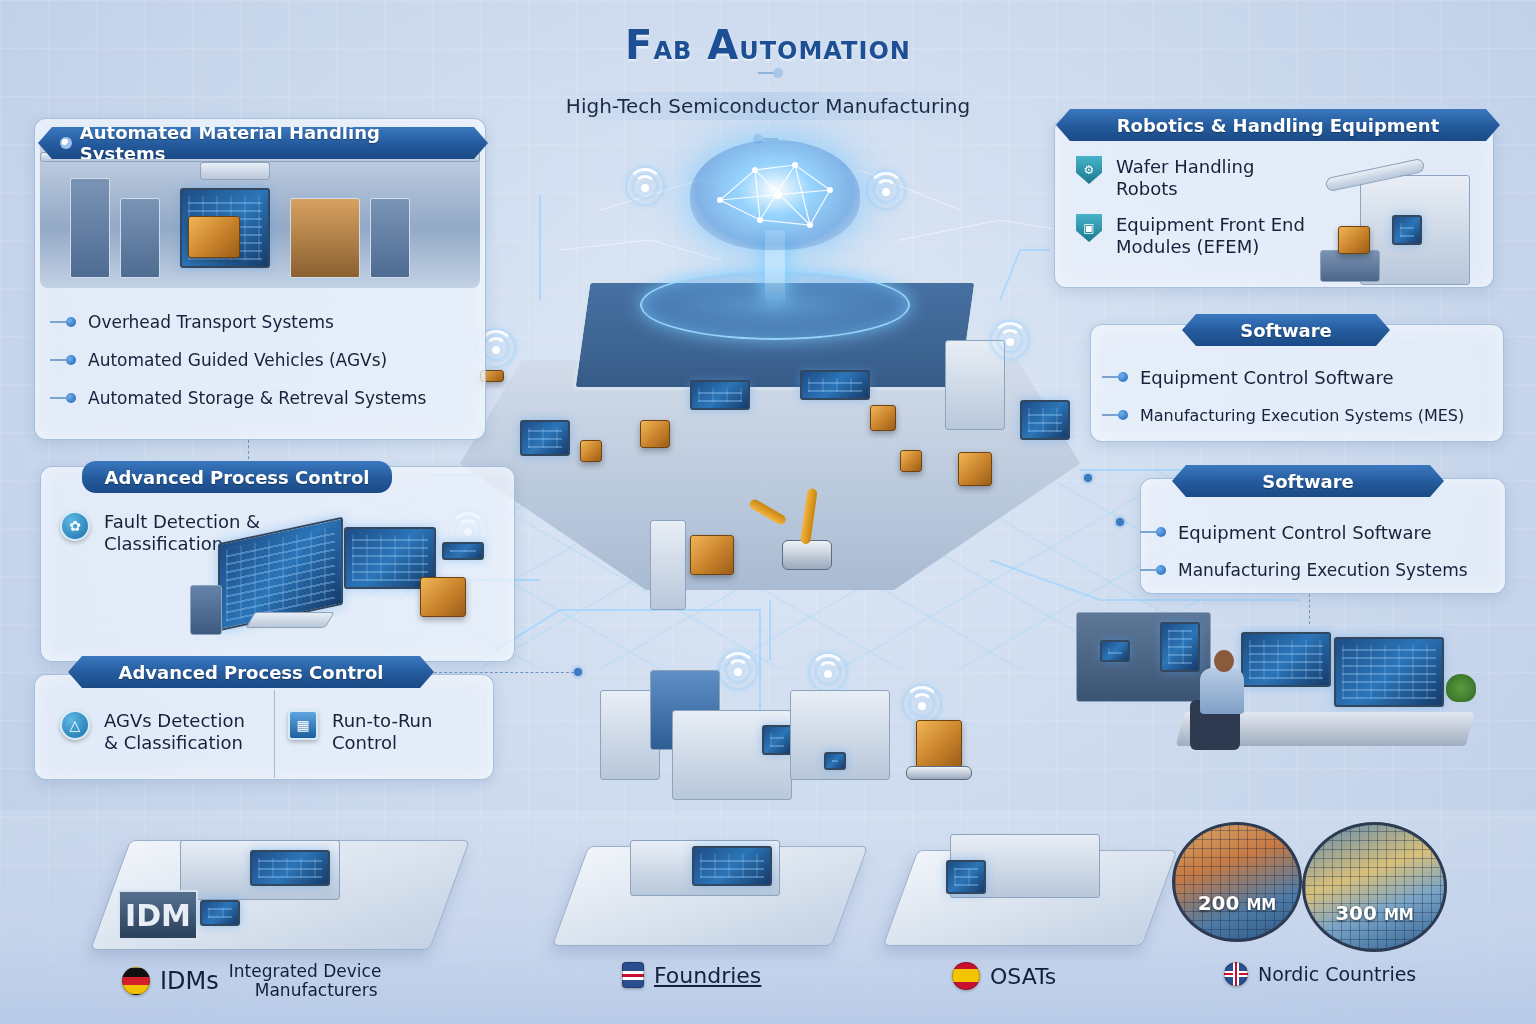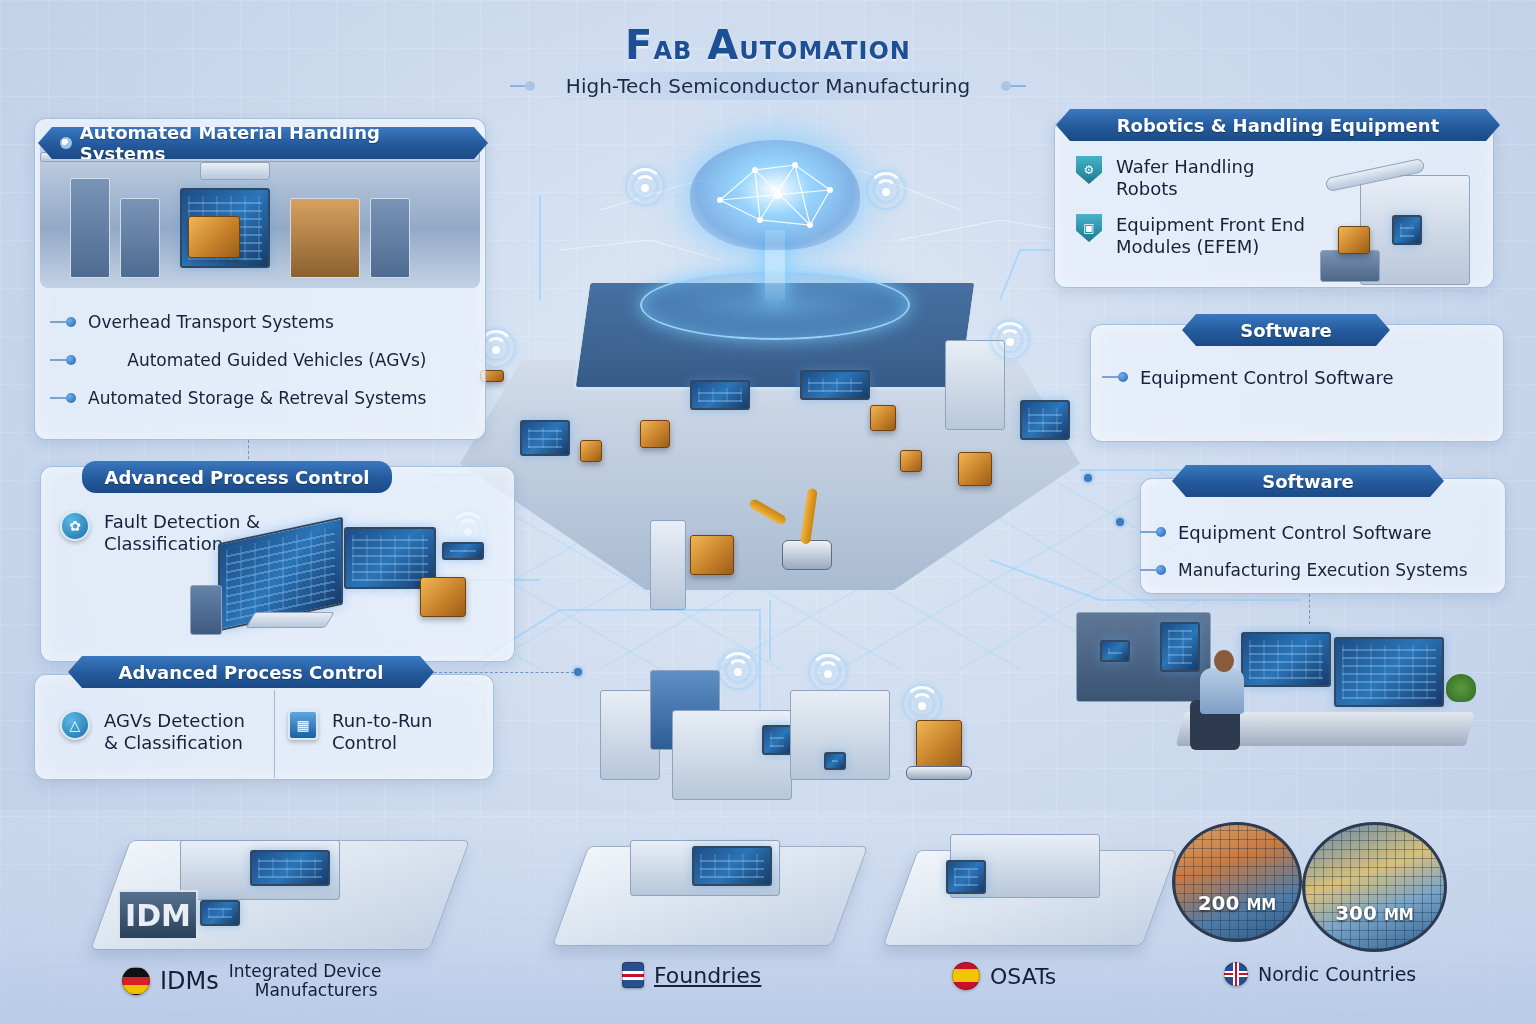--- a/index.html
+++ b/index.html
@@ -26,21 +26,21 @@
   .title {
     position: absolute; left: 0; right: 0; top: 22px; text-align: center;
     font-family: "DejaVu Sans", sans-serif;
     font-weight: bold; font-size: 40px; letter-spacing: 1px;
     color: #1d4f94;
     text-shadow: 0 2px 2px rgba(255,255,255,0.6);
   }
   .title .sc { font-size: 24px; }
   .subtitle-wrap {
     position: absolute; left: 0; right: 0; top: 72px;
-    display: flex; justify-content: center; align-items: center; gap: 18px;
+    display: flex; justify-content: center; align-items: center; gap: 18px; flex-direction: column;
   }
   .subtitle-line { width: 20px; height: 2px; background: #8fb2d9; position: relative; }
   .subtitle-line::after {
     content: ""; position: absolute; top: -4px; width: 10px; height: 10px; border-radius: 50%;
     background: #a8c6e6;
   }
   .subtitle-line.l::after { right: -5px; }
   .subtitle-line.r::after { left: -5px; }
   .subtitle {
     font-size: 20px; color: #1c2a44;
@@ -397,21 +397,21 @@
 </div>
 <div class="badge" style="left:38px;top:109px;width:450px;margin-top:18px;">
   <span class="badge-dot"></span>
   <span>Automated Material Handling Systems</span>
 </div>
 <ul class="bullet-list" style="left:66px;top:303px;">
   <li style="height:38px;">
       <span class="dot"></span>
       <span>Overhead Transport Systems</span>
     </li>
-  <li style="height:38px;justify-content:space-between;">
+  <li style="height:38px;">
       <span class="dot"></span>
       <span>Automated Guided Vehicles (AGVs)</span>
     </li>
   <li style="height:38px;">
       <span class="dot"></span>
       <span>Automated Storage &amp; Retreval Systems</span>
     </li>
 </ul>
 <div class="connector dash-v" style="left:248px;top:440px;height:30px;"></div>
 
@@ -440,20 +440,24 @@
 <div class="crate" style="left:1338px;top:226px;width:32px;height:28px;"></div>
 
 <div class="panel" style="left:1090px;top:324px;width:414px;height:118px;"></div>
 <div class="badge" style="left:1182px;top:314px;width:208px;">
   <span>Software</span>
 </div>
 <ul class="bullet-list" style="left:1118px;top:358px;">
   <li style="height:38px;font-size:18px;">
       <span class="dot"></span>
       <span>Equipment Control Software</span>
+    </li>
+  <li style="height:38px;font-size:16px;">
+      <span class="dot"></span>
+      <span>Manufacturing Execution Systems (MES)</span>
     </li>
 </ul>
 
 <div class="panel" style="left:1140px;top:478px;width:366px;height:116px;"></div>
 <div class="badge" style="left:1172px;top:465px;width:272px;">
   <span>Software</span>
 </div>
 <ul class="bullet-list" style="left:1156px;top:512px;">
   <li style="height:40px;font-size:18px;">
       <span class="dot"></span>

